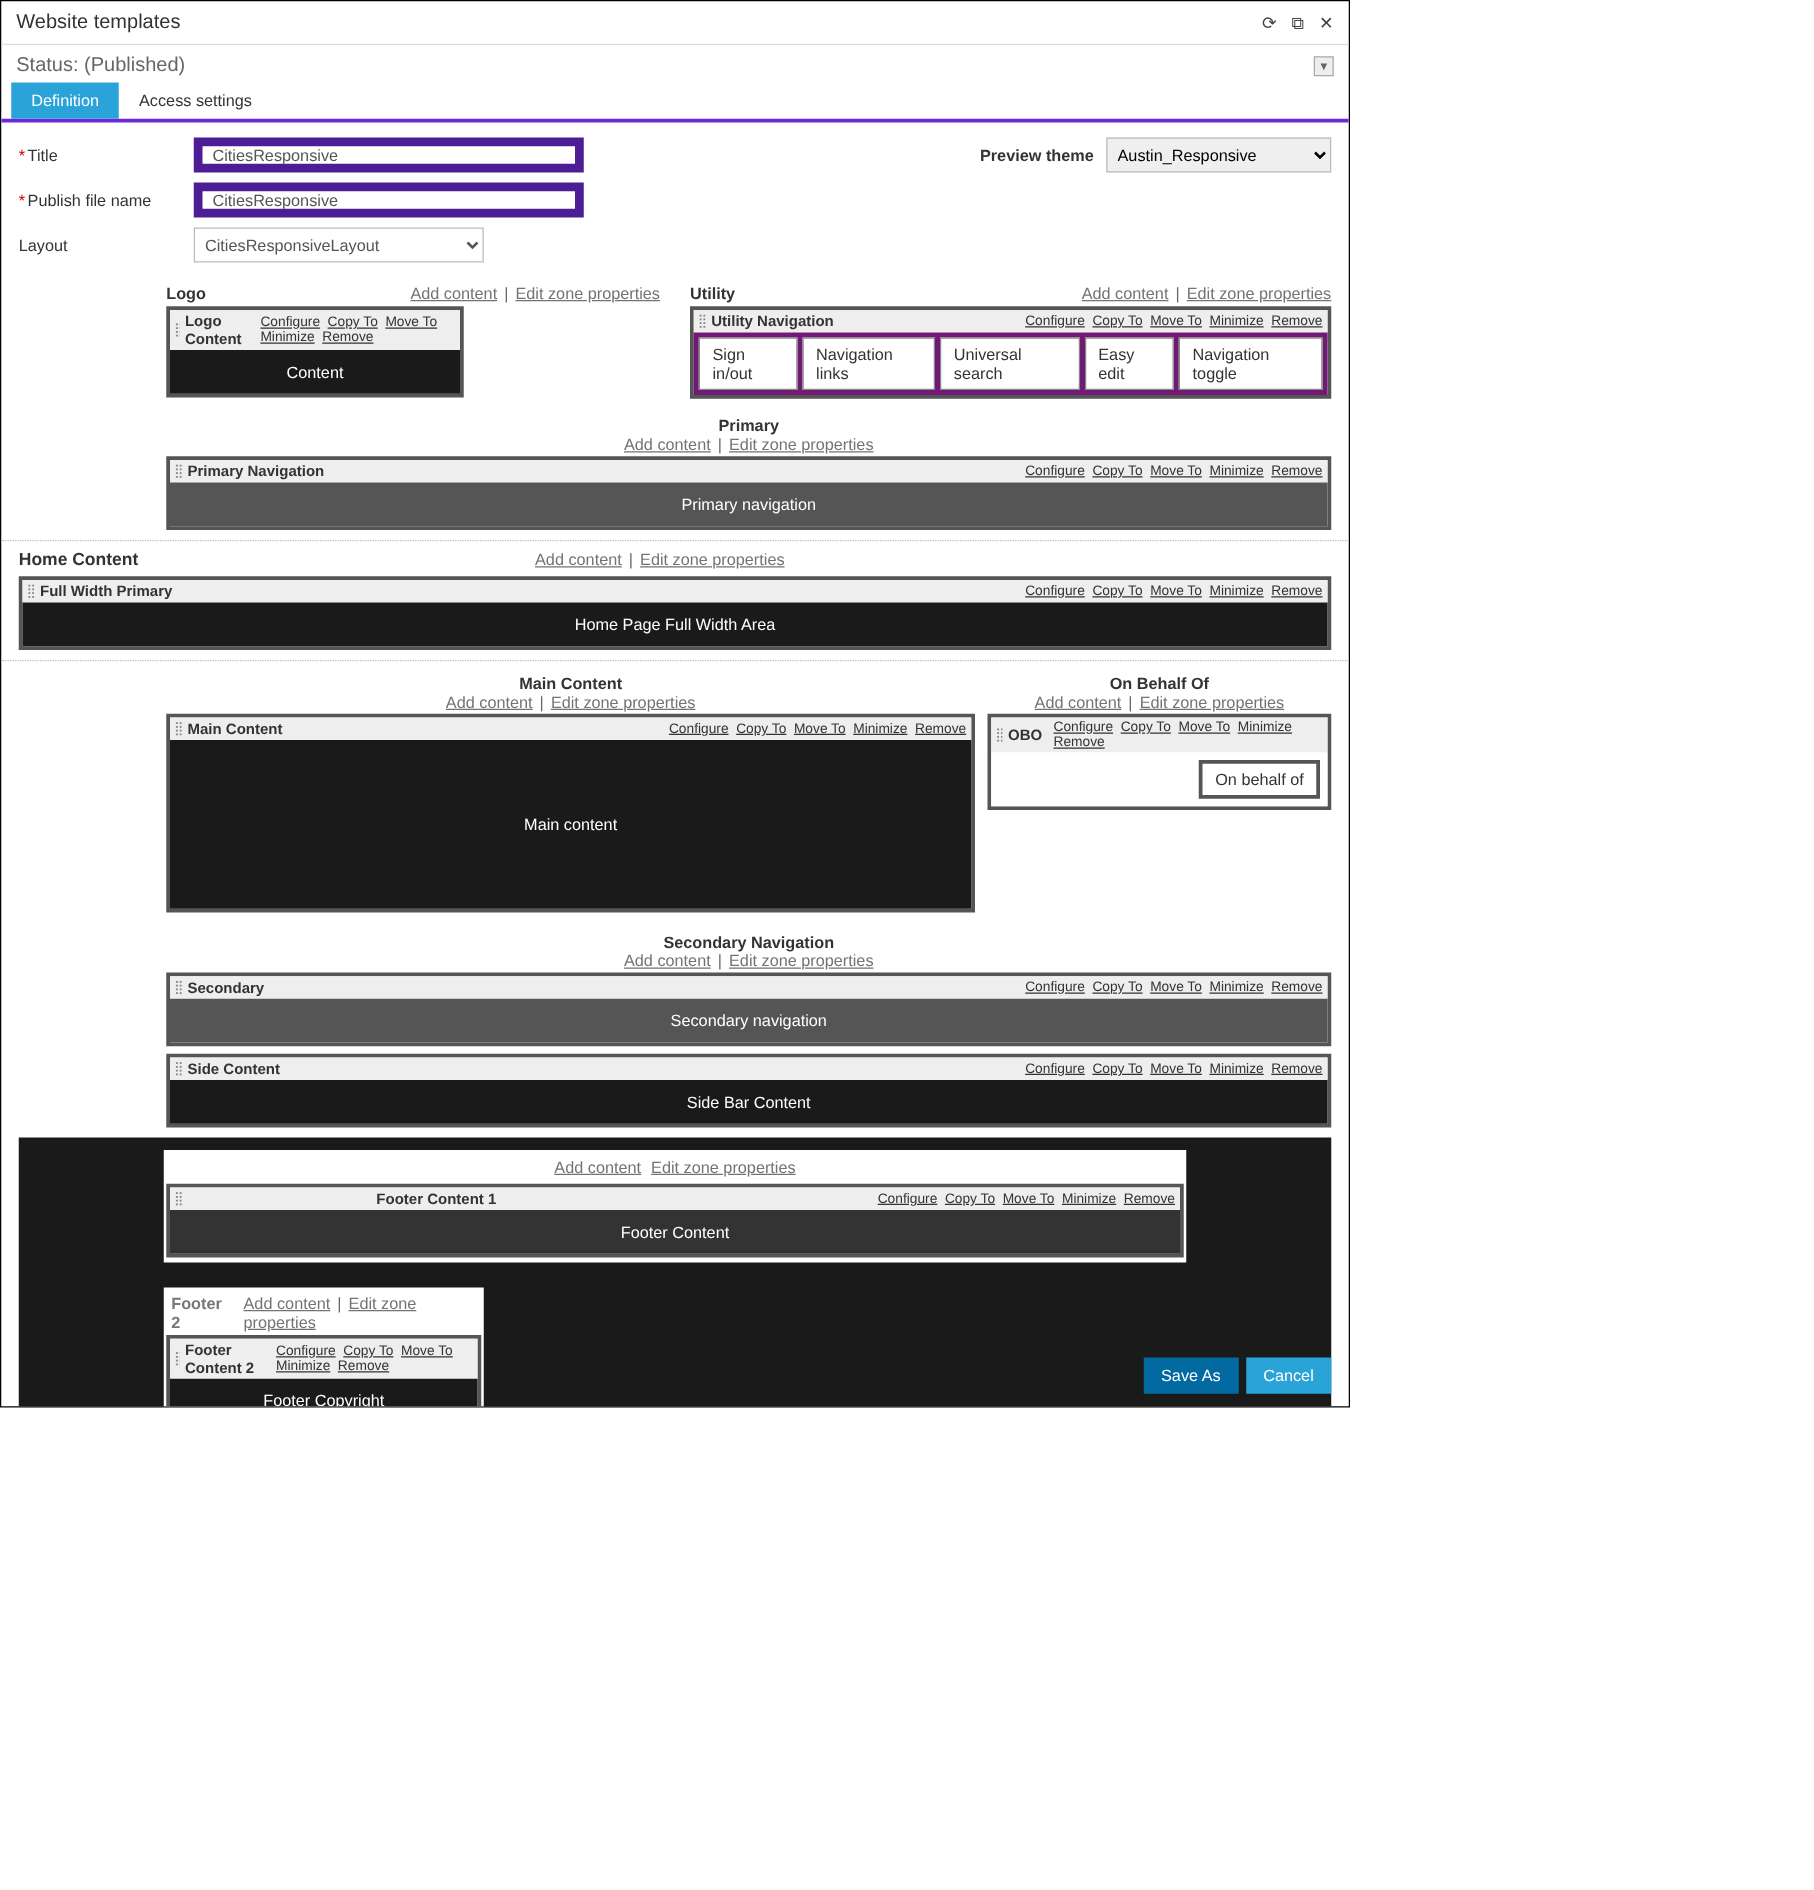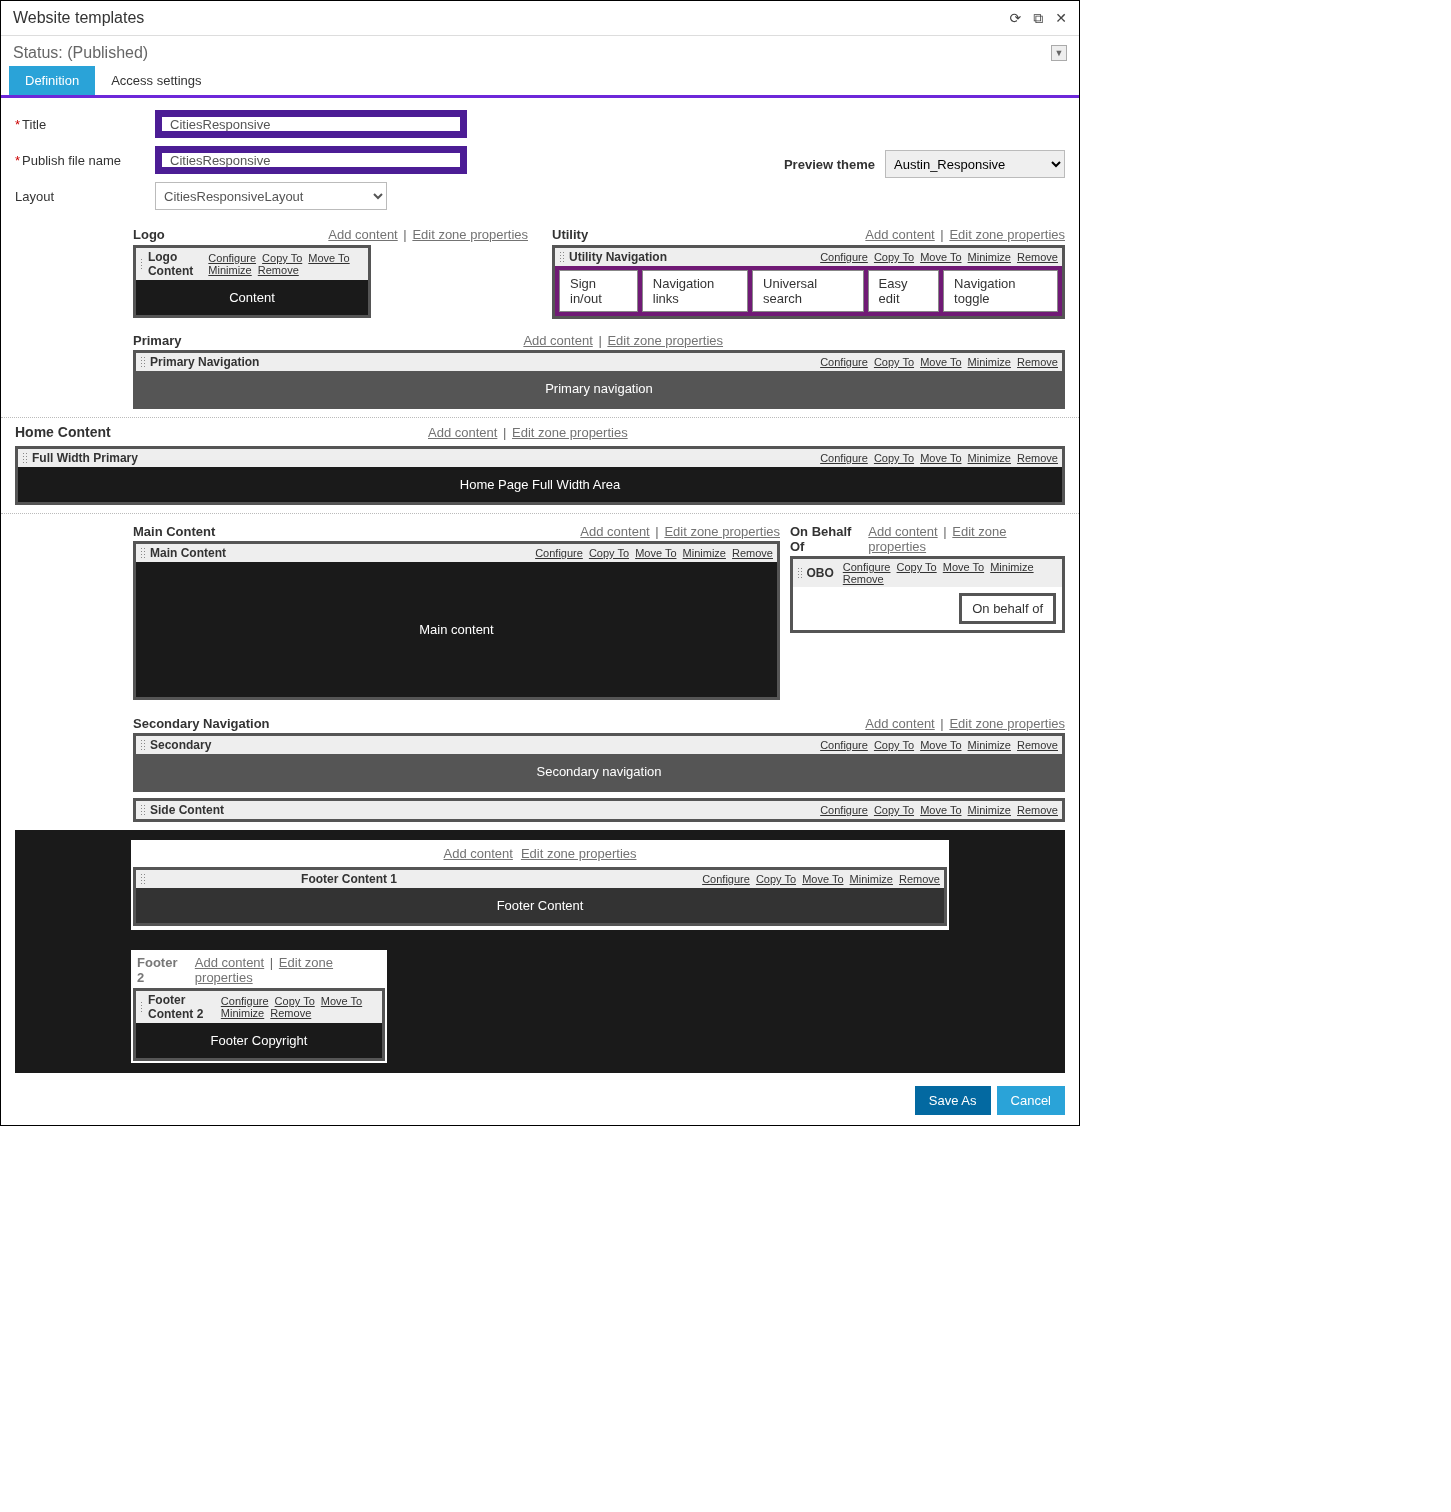--- a/index.html
+++ b/index.html
@@ -25,21 +25,21 @@
 .form-area { padding: 12px 14px 6px 14px; }
 .form-row { display: flex; align-items: center; margin-bottom: 8px; }
 .form-label { width: 140px; font-size: 13px; color: #333; }
 .req::before { content: "*"; color: #c00; margin-right: 2px; }
 .txt-input { width: 312px; height: 28px; border: 7px solid #4c1d95; padding: 0 8px; font-size: 13px; color: #555; }
 .sel-input { width: 232px; height: 28px; border: 1px solid #bbb; padding: 0 4px; font-size: 13px; color: #555; background: #fff; }
 .preview-row { display: flex; align-items: center; gap: 10px; }
 .preview-label { font-size: 13px; font-weight: 600; }
 .preview-select { width: 180px; height: 28px; border: 1px solid #bbb; padding: 0 4px; font-size: 13px; }
 
-.top-form-grid { display: flex; justify-content: space-between; align-items: center; }
+.top-form-grid { display: flex; justify-content: space-between; align-items: flex-start; }
 
 
 .canvas-wrap { padding: 0 14px; }
 .zone-row { display: flex; gap: 24px; margin-bottom: 6px; }
 .zone-col { flex: 1; }
 
 .zone-header { display: flex; align-items: center; justify-content: space-between; padding: 3px 0; }
 .zone-title { font-size: 13px; font-weight: 600; color: #333; }
 .zone-links { font-size: 13px; }
 .zone-links a { color: #737373; text-decoration: underline; cursor: pointer; }
@@ -89,21 +89,21 @@
 .btn-row { position: absolute; bottom: 10px; right: 14px; display: flex; gap: 6px; }
 .btn { padding: 7px 14px; font-size: 13px; color: #fff; border: none; cursor: pointer; }
 .btn-save { background: #0369a1; }
 .btn-cancel { background: #2aa3d8; }
 
 .indent-132 { margin-left: 118px; }
 
 .widget-acts-inline { font-size: 11px; }
 .widget-acts-inline a { color: #333; text-decoration: underline; margin-left: 3px; cursor: pointer; }
 
-.sec-row { display: flex; justify-content: space-between; align-items: center; padding: 2px 0; }
+.sec-row { display: flex; justify-content: space-between; align-items: center; padding: 2px 0; flex-direction: column; }
 </style>
 </head>
 <body>
 
 <div class="window-header">
   <div class="window-title">Website templates</div>
   <div class="window-actions">
     <span>⟳</span>
     <span>⧉</span>
     <span>✕</span>
@@ -343,20 +343,21 @@
       <span class="drag"></span>
       <span class="widget-name">Side Content</span>
       <span class="widget-acts">
         <a>Configure</a>
         <a>Copy To</a>
         <a>Move To</a>
         <a>Minimize</a>
         <a>Remove</a>
       </span>
     </div>
+    <div class="widget-body">Side Bar Content</div>
   </div>
 </div>
 
 <div class="footer-dark">
   <div class="footer-inner">
     <div class="zone-header">
       <span class="zone-links">
         <a>Add content</a>
       </span>
       <span class="zone-links">

